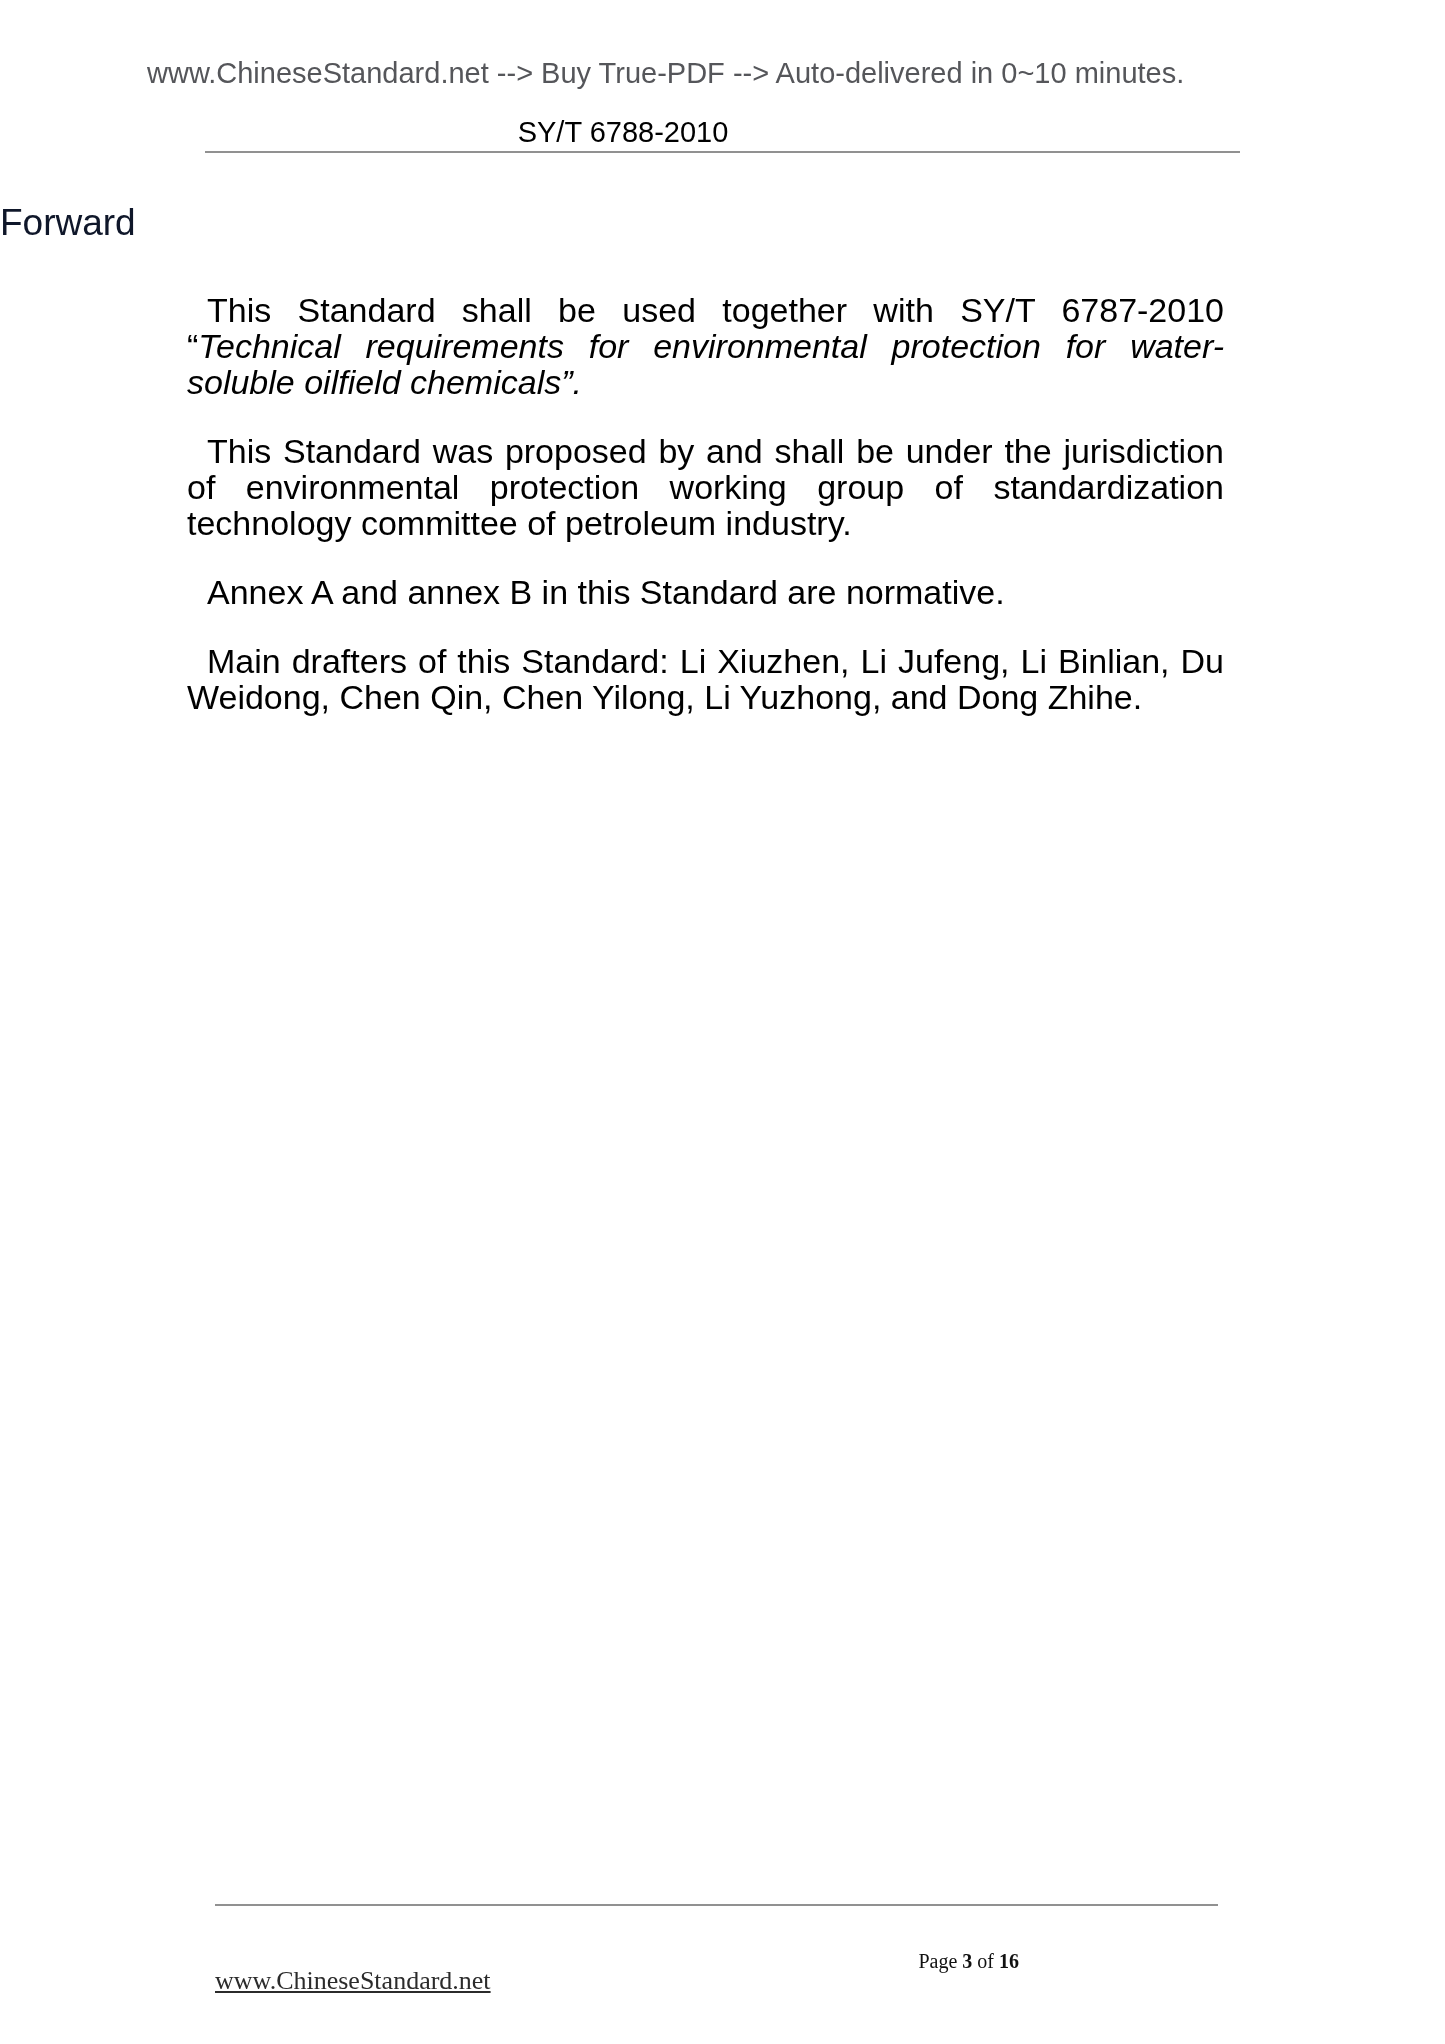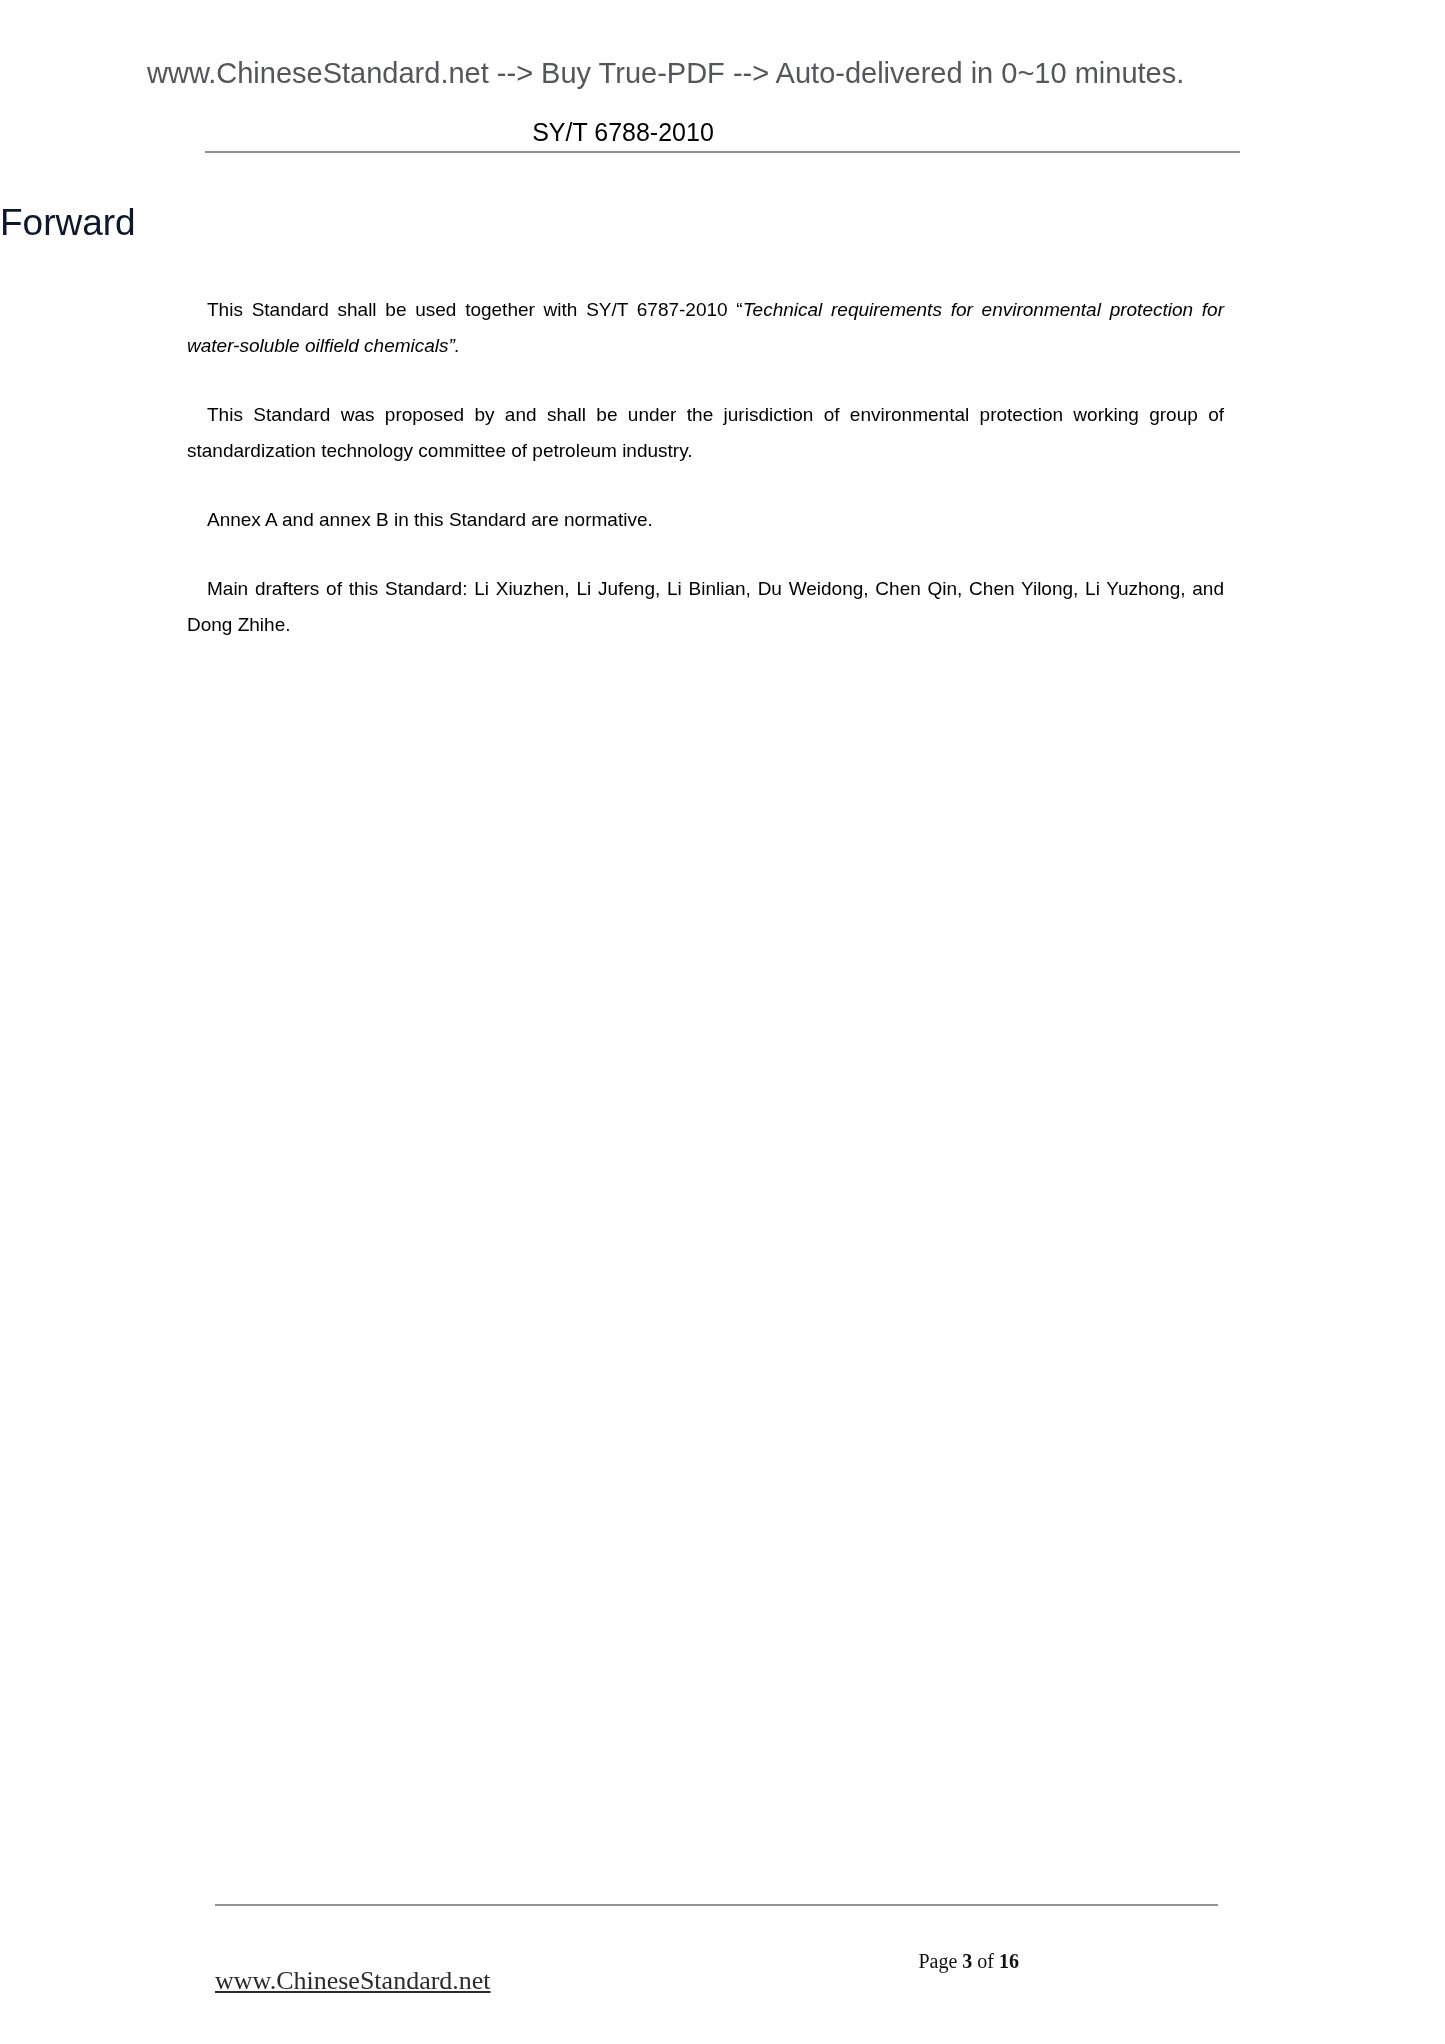--- a/index.html
+++ b/index.html
@@ -19,21 +19,21 @@
     line-height: 33px;
     color: #55565a;
     white-space: nowrap;
   }
   .standard-code {
     position: absolute;
     left: 0;
     right: 0;
     top: 117px;
     text-align: center;
-    font-size: 25px;
+    font-size: 29px;
     line-height: 30px;
     color: #000000;
   }
   .rule-top {
     position: absolute;
     left: 205px;
     top: 151px;
     width: 1035px;
     height: 2px;
     background: #919191;
@@ -49,21 +49,21 @@
     line-height: 43px;
   }
   .body-text {
     position: absolute;
     left: 187px;
     top: 292px;
     width: 1053px;
   }
   .body-text p {
     margin: 0 16px 33px 0;
-    font-size: 19px;
+    font-size: 34px;
     line-height: 36px;
     color: #000000;
     text-align: justify;
     text-indent: 20px;
   }
   .body-text em { font-style: italic; }
   .rule-bottom {
     position: absolute;
     left: 215px;
     top: 1904px;

